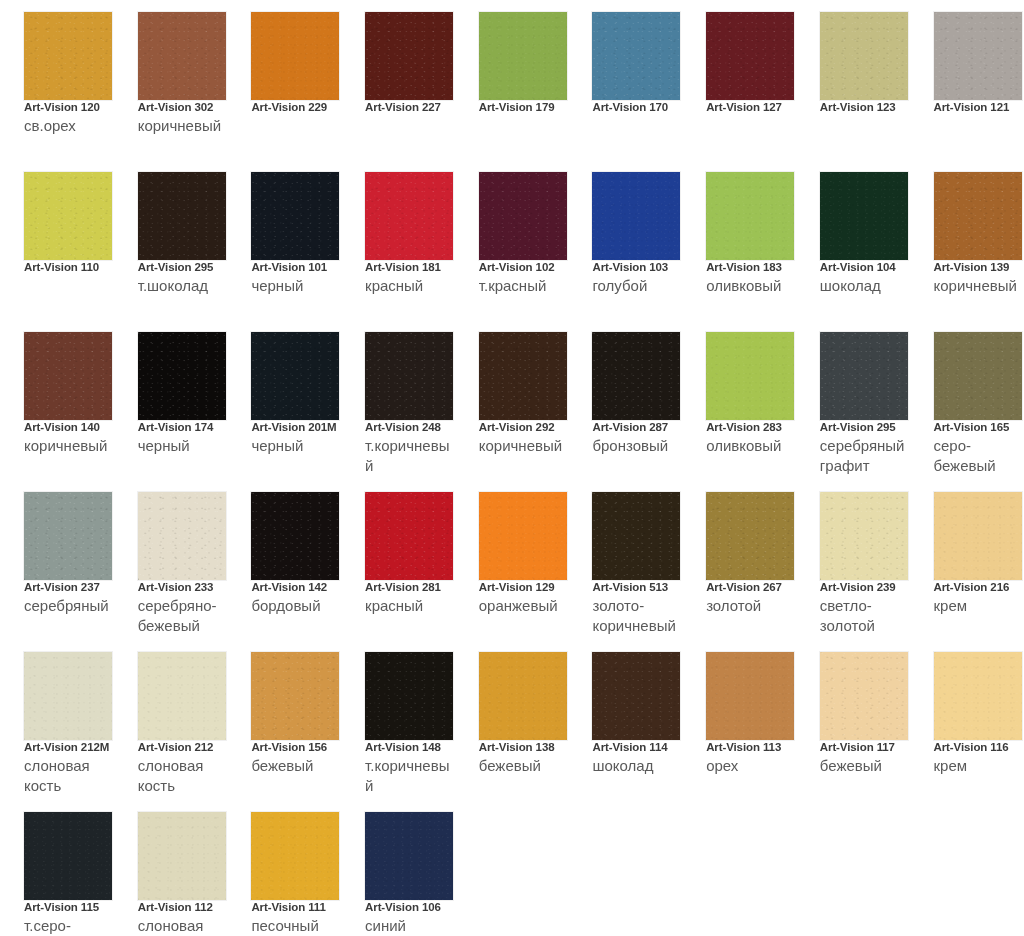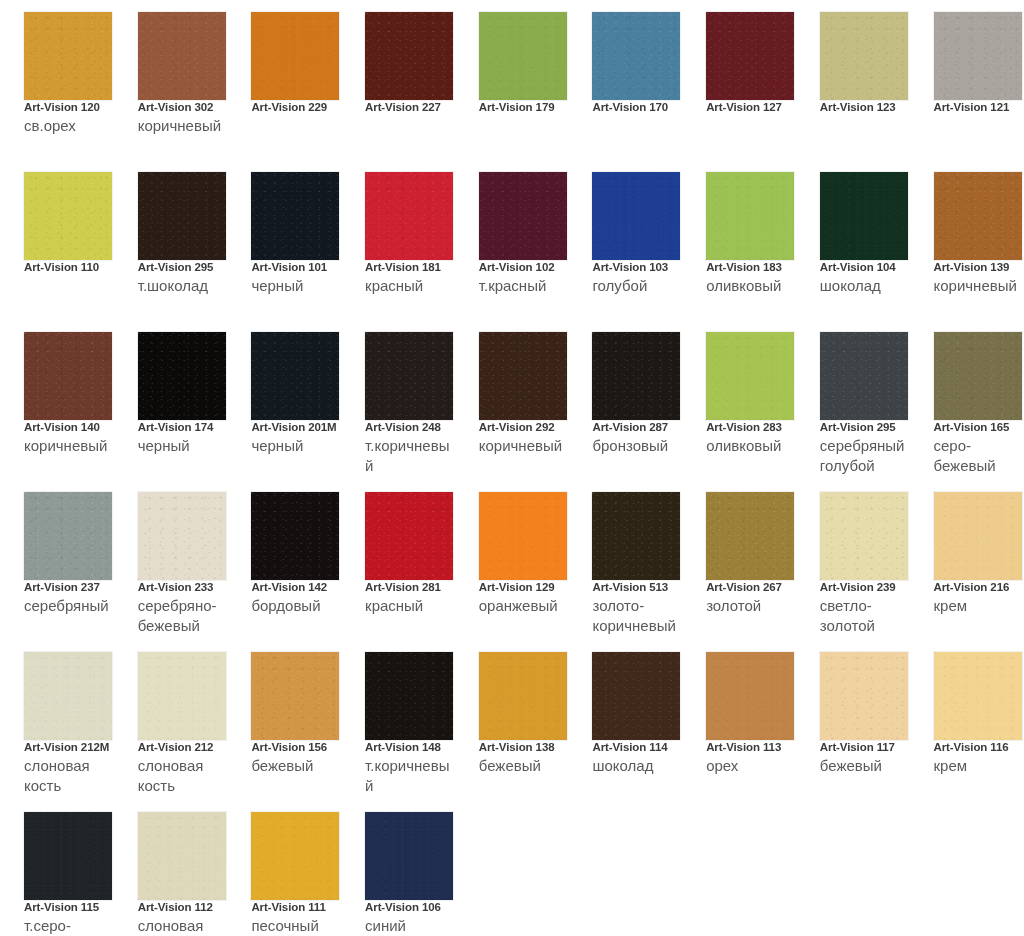--- a/index.html
+++ b/index.html
@@ -251,21 +251,21 @@
       <div class="chip grain-soft" style="background-color: rgb(166, 196, 79);"></div>
       <div class="labels">
         <div class="code">Art-Vision 283</div>
         <div class="name">оливковый</div>
       </div>
     </div>
     <div class="swatch-cell">
       <div class="chip grain-strong" style="background-color: rgb(61, 67, 70);"></div>
       <div class="labels">
         <div class="code">Art-Vision 295</div>
-        <div class="name">серебряный голубой</div>
+        <div class="name">серебряный графит</div>
       </div>
     </div>
     <div class="swatch-cell">
       <div class="chip" style="background-color: rgb(119, 112, 74);"></div>
       <div class="labels">
         <div class="code">Art-Vision 165</div>
         <div class="name">серо-бежевый</div>
       </div>
     </div>
     <div class="swatch-cell">

